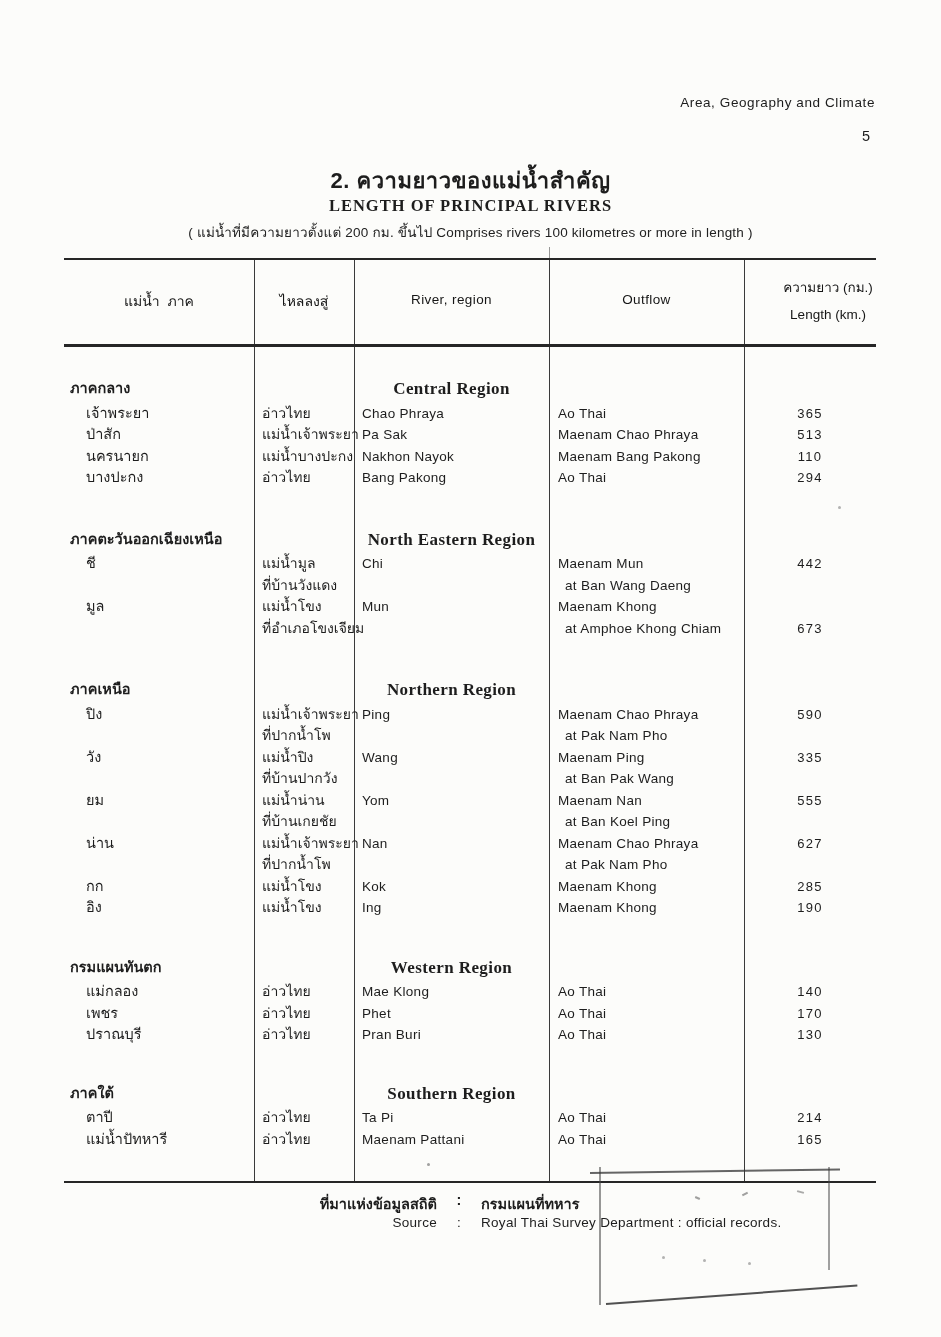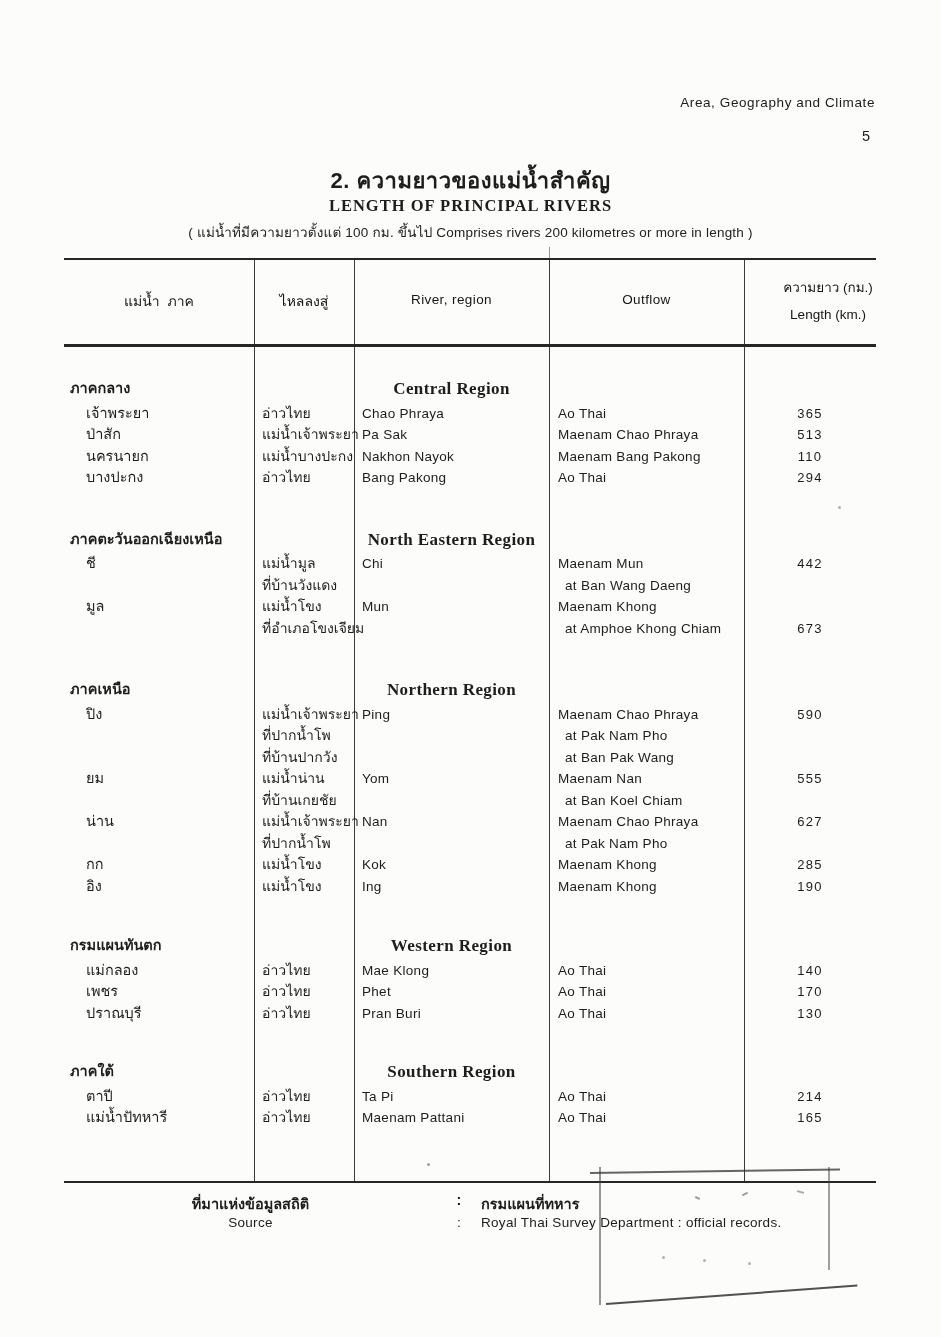--- a/index.html
+++ b/index.html
@@ -50,41 +50,41 @@
   .c4 { padding-left:9px;  font-size:13.5px; letter-spacing:.3px; }
   .c5 { text-align:center; font-size:13px; letter-spacing:1.2px; }
   .row.cont .c4 { padding-left:16px; }
   .sec-head { margin-bottom:3px; }
   .sec-head .c1 { padding-left:6px; font-weight:bold; font-size:14.5px; }
   .sec-head .c3 { text-align:center; padding-left:0;
                   font-family:"Liberation Serif","DejaVu Serif",serif;
                   font-weight:bold; font-size:17px; letter-spacing:.4px; }
   
   .source-line { position:absolute; left:64px; width:812px; display:flex; }
-  .src-label { width:373px; text-align:center; }
+  .src-label { width:373px; text-align:right; }
   .src-colon { width:44px; text-align:center; }
   .src-value { flex:1; text-align:left; }
   .source-th { top:1192px; font-size:14.5px; font-weight:bold; }
   .source-en { top:1215px; font-size:13.5px; letter-spacing:.3px; }
   .source-en .src-label, .source-en .src-value { font-weight:normal; }
   
   .art { position:absolute; background:#444; }
   .art-line { background:none; border-top:2.5px solid #333; }
 </style>
 </head>
 <body>
 
 <div class="page">
 
   <div class="running-head">Area, Geography and Climate</div>
   <div class="page-number">5</div>
 
   <div class="title-th">2.  ความยาวของแม่น้ำสำคัญ</div>
   <div class="title-en">LENGTH OF PRINCIPAL RIVERS</div>
-  <div class="subtitle">( แม่น้ำที่มีความยาวตั้งแต่ 100 กม. ขึ้นไป   Comprises rivers 200 kilometres or more in length )</div>
+  <div class="subtitle">( แม่น้ำที่มีความยาวตั้งแต่ 200 กม. ขึ้นไป   Comprises rivers 100 kilometres or more in length )</div>
 
   <div class="table">
     <div class="vline vl-1"></div>
     <div class="vline vl-2"></div>
     <div class="vline vl-3"></div>
     <div class="vline vl-4"></div>
 
     <div class="thead">
       <div class="th th-1">แม่น้ำ  ภาค</div>
       <div class="th th-2">ไหลลงสู่</div>
@@ -189,39 +189,46 @@
           <span class="c c4">Maenam Chao Phraya</span>
           <span class="c c5">590</span>
         </div>
         <div class="row cont">
           <span class="c c1"></span>
           <span class="c c2">ที่ปากน้ำโพ</span>
           <span class="c c3"></span>
           <span class="c c4">at Pak Nam Pho</span>
           <span class="c c5"></span>
         </div>
+        <div class="row">
+          <span class="c c1">วัง</span>
+          <span class="c c2">แม่น้ำปิง</span>
+          <span class="c c3">Wang</span>
+          <span class="c c4">Maenam Ping</span>
+          <span class="c c5">335</span>
+        </div>
         <div class="row cont">
           <span class="c c1"></span>
           <span class="c c2">ที่บ้านปากวัง</span>
           <span class="c c3"></span>
           <span class="c c4">at Ban Pak Wang</span>
           <span class="c c5"></span>
         </div>
         <div class="row">
           <span class="c c1">ยม</span>
           <span class="c c2">แม่น้ำน่าน</span>
           <span class="c c3">Yom</span>
           <span class="c c4">Maenam Nan</span>
           <span class="c c5">555</span>
         </div>
         <div class="row cont">
           <span class="c c1"></span>
           <span class="c c2">ที่บ้านเกยชัย</span>
           <span class="c c3"></span>
-          <span class="c c4">at Ban Koel Chiam</span>
+          <span class="c c4">at Ban Koel Ping</span>
           <span class="c c5"></span>
         </div>
         <div class="row">
           <span class="c c1">น่าน</span>
           <span class="c c2">แม่น้ำเจ้าพระยา</span>
           <span class="c c3">Nan</span>
           <span class="c c4">Maenam Chao Phraya</span>
           <span class="c c5">627</span>
         </div>
         <div class="row cont">

